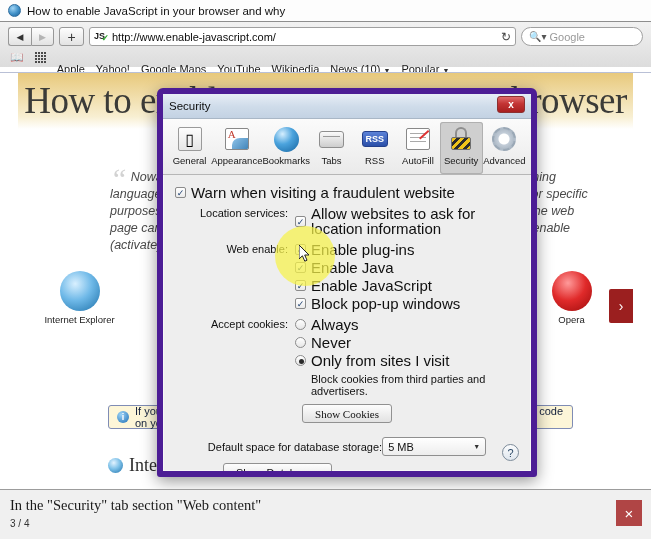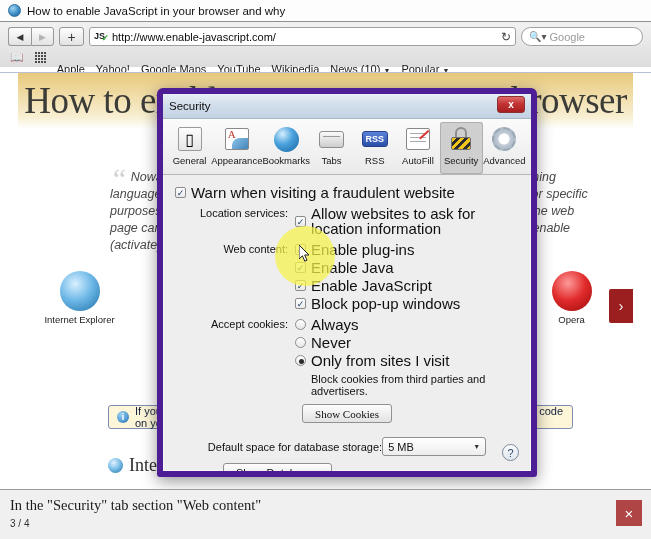--- a/index.html
+++ b/index.html
@@ -526,21 +526,21 @@
           <div class="lab">Location services:</div>
           <div class="fields">
             <div class="opt">
               <span class="cb">✓</span>
               <span class="opt-text">Allow websites to ask for location information</span>
             </div>
           </div>
         </div>
 
         <div class="row">
-          <div class="lab">Web content:</div>
+          <div class="lab">Web enable:</div>
           <div class="fields">
             <div class="opt">
               <span class="cb">✓</span>
               <span class="opt-text">Enable plug-ins</span>
             </div>
             <div class="opt">
               <span class="cb">✓</span>
               <span class="opt-text">Enable Java</span>
             </div>
             <div class="opt">

